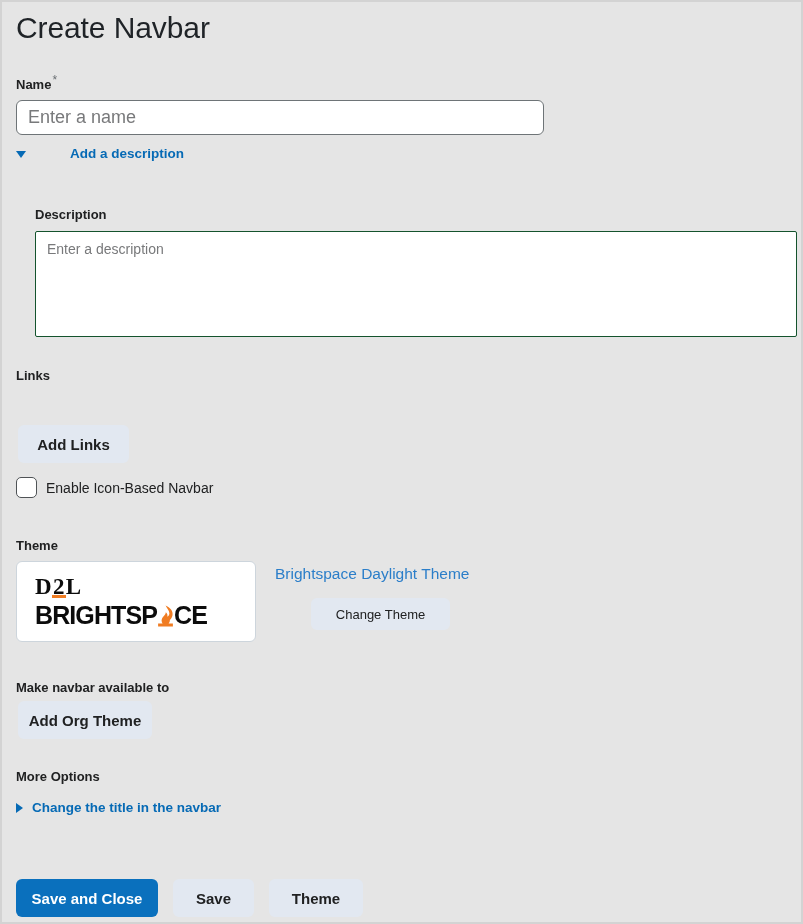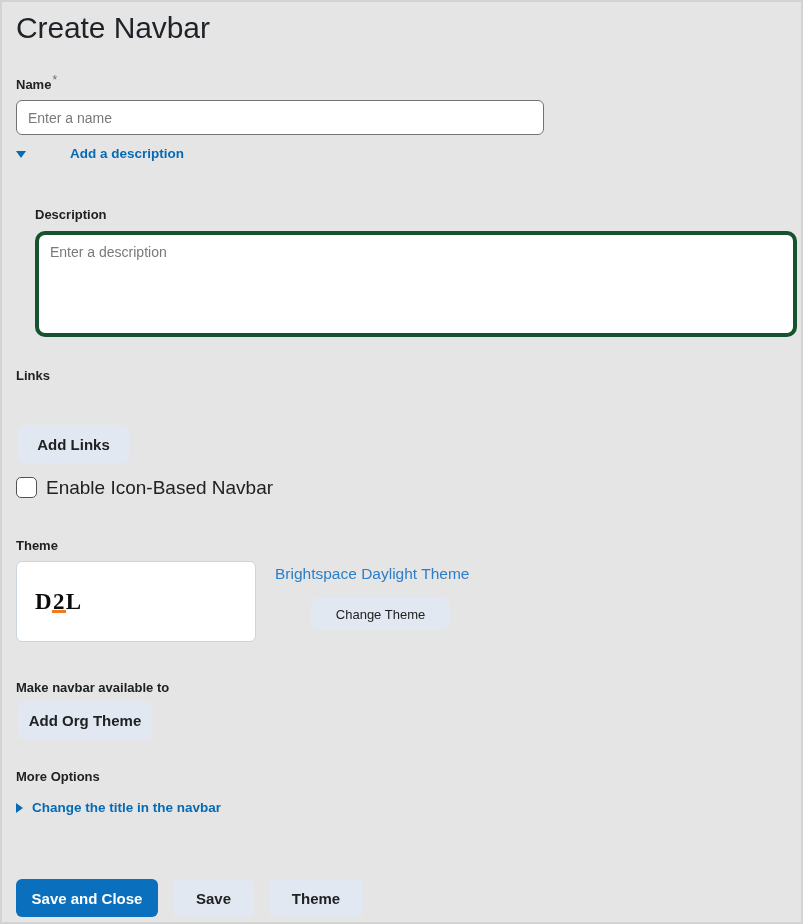--- a/index.html
+++ b/index.html
@@ -53,36 +53,36 @@
 
   
   .text-input {
     box-sizing: border-box;
     display: block;
     height: 35px;
     border: 1px solid #6e7477;
     border-radius: 6px;
     background: #ffffff;
     font-family: "Liberation Sans", sans-serif;
-    font-size: 14px;
+    font-size: 18px;
     color: #202122;
     padding: 0 11px;
     outline: none;
   }
   .text-input::placeholder { color: #78797b; opacity: 1; }
 
   #name-input { width: 528px; margin-top: 7px; }
 
   .textarea-input {
     box-sizing: border-box;
     display: block;
     width: 762px;
     height: 106px;
-    border: 4px solid #14532d;
-    border-radius: 10px;
+    border: 1px solid #14532d;
+    border-radius: 2px;
     background: #ffffff;
     font-family: "Liberation Sans", sans-serif;
     font-size: 14px;
     color: #202122;
     padding: 9px 11px;
     resize: none;
     outline: none;
   }
   .textarea-input::placeholder { color: #78797b; opacity: 1; }
 
@@ -158,21 +158,21 @@
     box-sizing: border-box;
     width: 21px;
     height: 21px;
     border: 1.6px solid #4f5356;
     border-radius: 5px;
     background: #ffffff;
     flex: none;
     cursor: pointer;
   }
   .cbx-label {
-    font-size: 19px;
+    font-size: 14px;
     color: #202122;
     line-height: 18px;
   }
 
   
   .theme-row {
     display: flex;
     align-items: flex-start;
     gap: 19px;
   }
@@ -293,20 +293,29 @@
   </div>
 
   <div class="theme-row abs" style="left:14px; top:559px;">
 
     <div class="theme-thumb">
       <div class="logo-d2l">
         <span>D</span>
           <span class="two">2</span>
           <span>L</span>
       </div>
+      <div class="logo-word">
+        <span>BRIGHTSP</span>
+          <span class="flame-a">
+          <svg width="17" height="22" viewBox="0 0 17 22" xmlns="http://www.w3.org/2000/svg">
+            <path d="M8.5 0.5 C10.3 4.0 12.4 5.6 12.4 8.4 C12.4 10.0 11.4 11.2 10.2 11.6 C10.9 10.0 10.2 8.4 8.8 7.2 C8.8 9.2 7.6 10.0 6.4 11.4 C5.2 12.8 4.6 14.2 4.6 15.6 C4.6 16.8 5.0 17.8 5.6 18.6 L1.1 18.6 L1.1 21.6 L15.9 21.6 L15.9 18.6 L11.6 18.6 C12.4 17.6 12.9 16.4 12.9 15.0 C14.6 13.6 15.6 11.4 15.6 9.0 C15.6 5.0 12.6 2.2 8.5 0.5 Z" fill="#f07c22"></path>
+          </svg>
+        </span>
+          <span>CE</span>
+      </div>
     </div>
 
     <div class="theme-right">
       <a class="theme-link" href="#">Brightspace Daylight Theme</a>
       <div style="margin-top:14px;padding-left:36px;">
         <button class="btn btn-secondary btn-small" style="min-width:139px;">Change Theme</button>
       </div>
     </div>
   </div>
 

